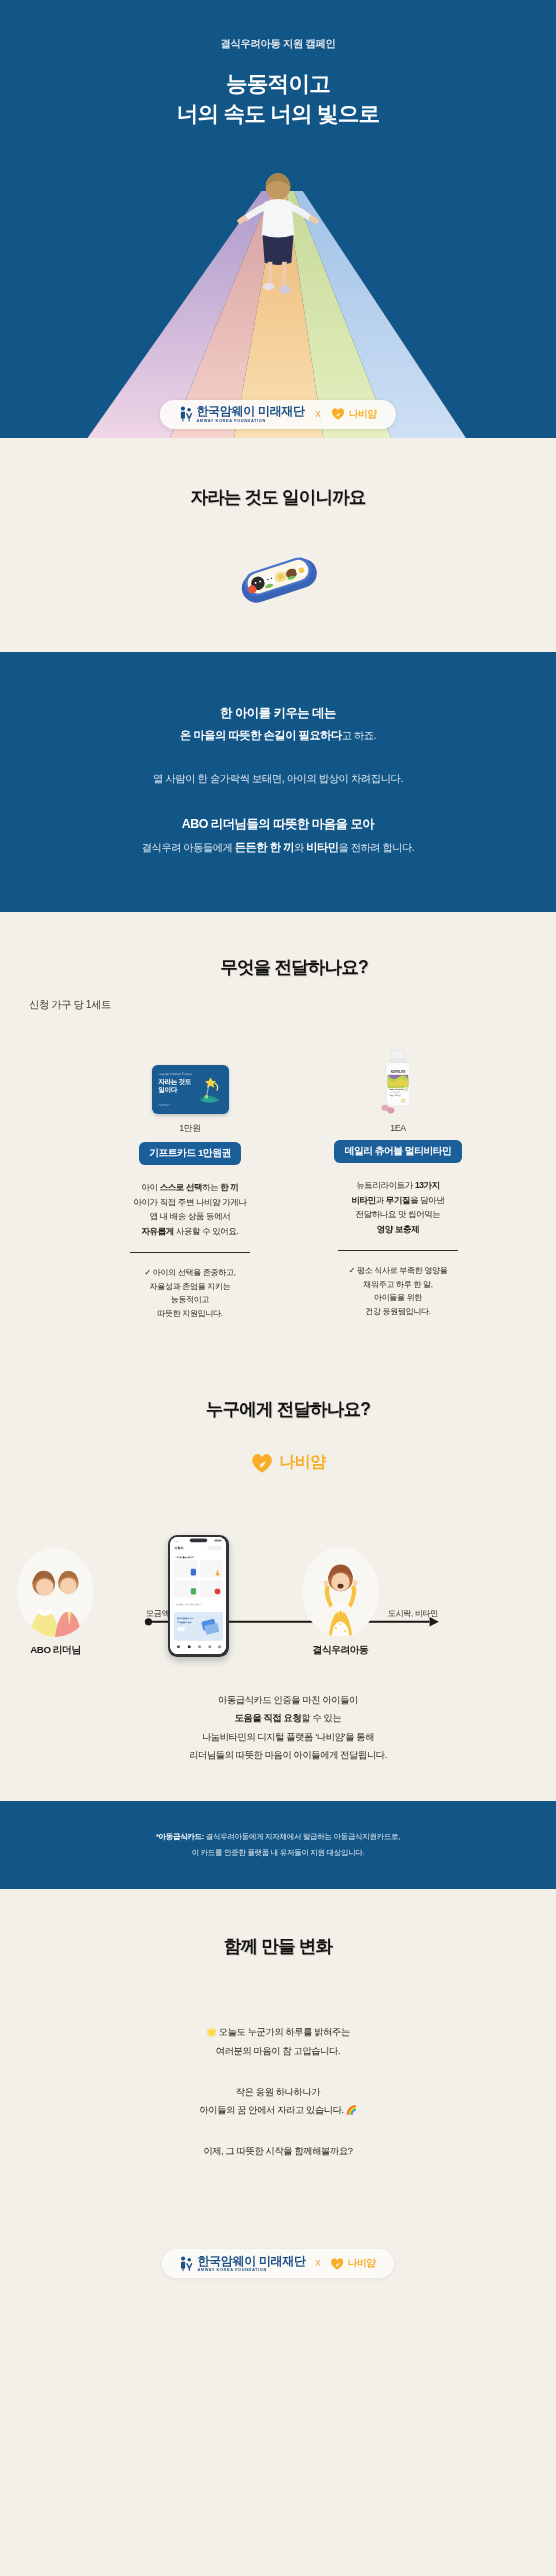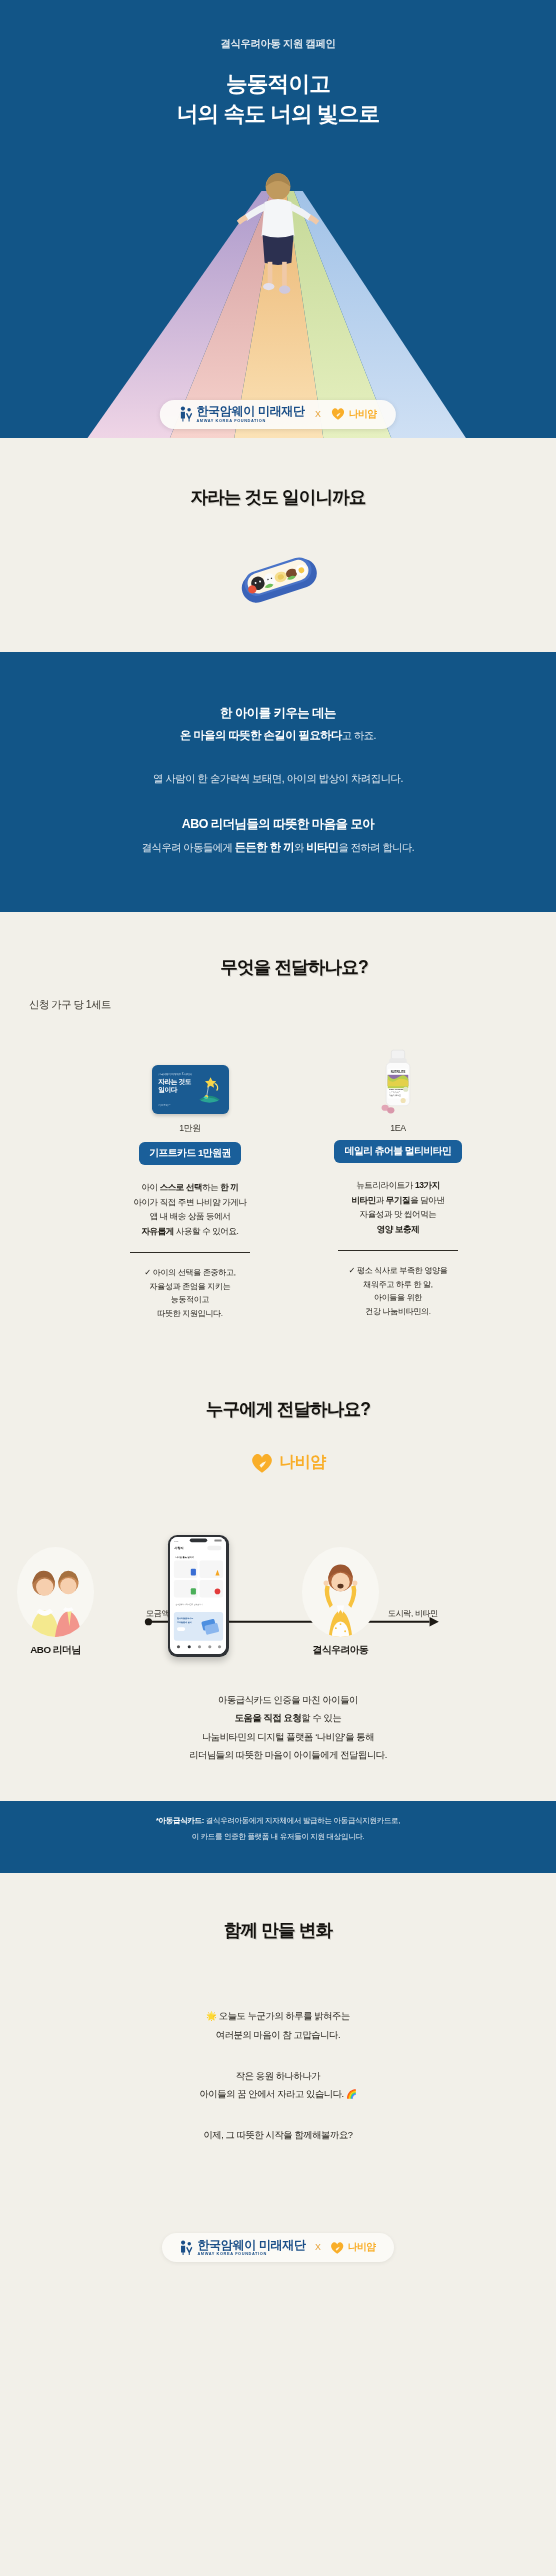--- a/index.html
+++ b/index.html
@@ -201,21 +201,21 @@
   .arrow-label.l { left:136px; }
   .arrow-label.r { right:128px; }
 
   .whom-desc {
     text-align:center; margin-top:34px;
     font-size:9.3px; color:#24211b; line-height:2.0; letter-spacing:-0.4px;
   }
   .whom-desc b { font-weight:bold; }
 
   
-  .note-sec { padding:12px 0 29px; text-align:center; }
+  .note-sec { padding:28px 0 29px; text-align:center; }
   .note-line { color:#e9eff5; font-size:7.5px; line-height:2.1; letter-spacing:-0.3px; }
   .note-line b { color:#fff; font-weight:bold; }
 
   
   .change-sec { padding:45px 0 0; }
   .change-body {
     text-align:center; margin-top:65px;
     font-size:9.3px; color:#24211b; line-height:1.95; letter-spacing:-0.4px;
   }
   .change-gap { height:23px; }
@@ -413,29 +413,29 @@
             <circle cx="45" cy="100" r="5" fill="#f0e2b5"></circle>
             <ellipse cx="10" cy="114" rx="7" ry="6" fill="#e2a6b6"></ellipse>
             <ellipse cx="21" cy="119" rx="7" ry="6" fill="#d998ab"></ellipse>
           </svg>
         </div>
         <div class="qty">1EA</div>
         <div class="pill">데일리 츄어블 멀티비타민</div>
         <div class="gift-desc">
           <div><span>뉴트리라이트가 </span><b>13가지</b></div>
           <div><b>비타민</b><span>과 </span><b>무기질</b><span>을 담아낸</span></div>
-          <div>자율성과 맛 씹어먹는</div>
+          <div>전달하나요 맛 씹어먹는</div>
           <div><b>영양 보충제</b></div>
         </div>
         <div class="divider"></div>
         <div class="check-block">
           <div><span class="check-mark">✓</span> <span>평소 식사로 부족한 영양을</span></div>
           <div>채워주고 하루 한 알,</div>
           <div>아이들을 위한</div>
-          <div>건강 나눔비타민의.</div>
+          <div>건강 응원템입니다.</div>
         </div>
       </div>
     </div>
   </section>
 
   <section class="sec sec-cream whom-sec">
     <h2 class="h2 h2-shadow">누구에게 전달하나요?</h2>
 
     <div class="nabi-logo-center">
       <svg class="nabi-mark" viewBox="0 0 28 26">

